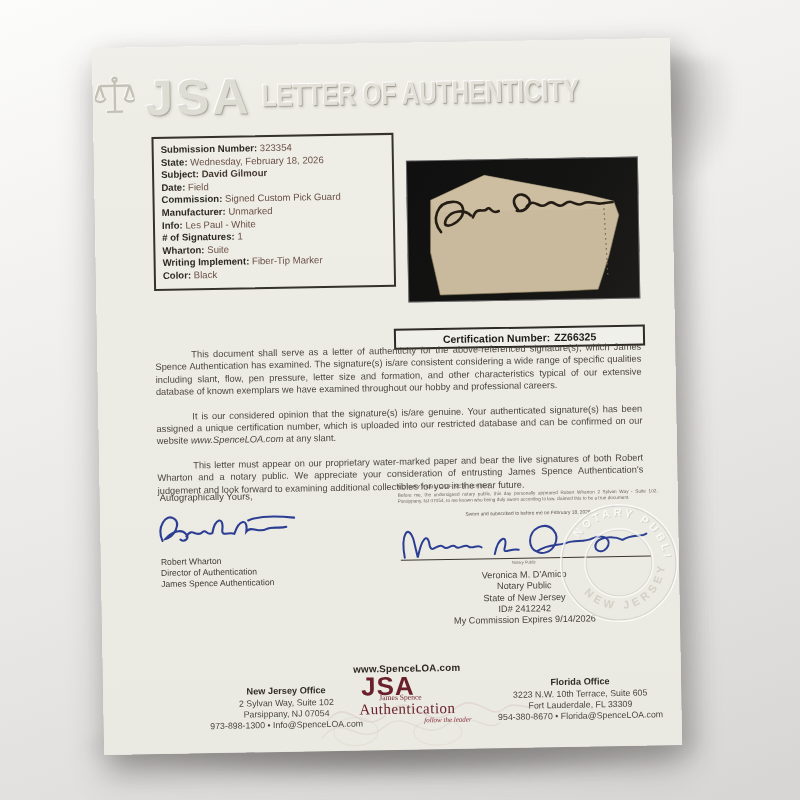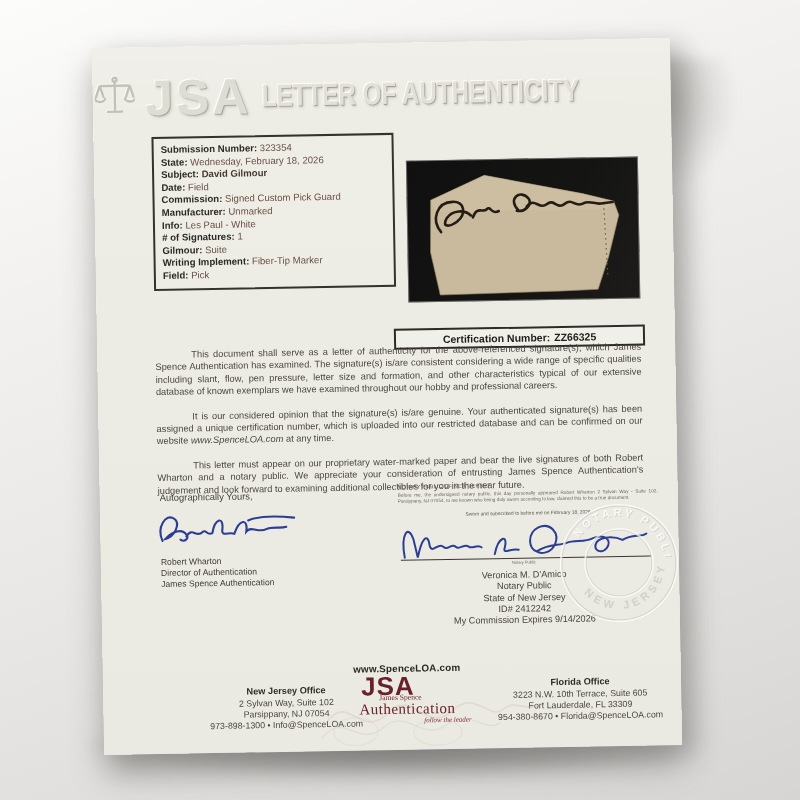--- a/index.html
+++ b/index.html
@@ -109,23 +109,23 @@
 
   <div class="sub-box">
     <div class="sub-row"><span class="sub-label">Submission Number:</span> <span>323354</span></div>
     <div class="sub-row"><span class="sub-label">State:</span> <span>Wednesday, February 18, 2026</span></div>
     <div class="sub-row"><span class="sub-label">Subject:</span> <span class="sub-bold">David Gilmour</span></div>
     <div class="sub-row"><span class="sub-label">Date:</span> <span>Field</span></div>
     <div class="sub-row"><span class="sub-label">Commission:</span> <span>Signed Custom Pick Guard</span></div>
     <div class="sub-row"><span class="sub-label">Manufacturer:</span> <span>Unmarked</span></div>
     <div class="sub-row"><span class="sub-label">Info:</span> <span>Les Paul - White</span></div>
     <div class="sub-row"><span class="sub-label"># of Signatures:</span> <span>1</span></div>
-    <div class="sub-row"><span class="sub-label">Gilmour:</span> <span>Suite</span></div>
+    <div class="sub-row"><span class="sub-label">Wharton:</span> <span>Suite</span></div>
     <div class="sub-row"><span class="sub-label">Writing Implement:</span> <span>Fiber-Tip Marker</span></div>
-    <div class="sub-row"><span class="sub-label">Field:</span> <span>Pick</span></div>
+    <div class="sub-row"><span class="sub-label">Color:</span> <span>Black</span></div>
   </div>
 
   <div class="photo">
     <svg width="232" height="142" viewBox="0 0 232 142">
       <polygon points="24,40 78,16 176,36 207,44 212,58 201,100 190,132 156,133 32,135 23,92" fill="#c9b99d" stroke="#8e815f" stroke-width="0.6"></polygon>
       <polygon points="24,40 78,16 176,36 207,44 201,52 30,52" fill="#d2c3a8" opacity="0.5"></polygon>
       <line x1="197" y1="46" x2="200" y2="120" stroke="#6d6049" stroke-width="1.2" stroke-dasharray="1.5,3.5"></line>
       <g fill="none" stroke="#241d14" stroke-width="2.6" stroke-linecap="round">
         <path d="M34,72 C24,60 30,42 46,42 C58,42 60,54 50,62 C43,67 34,68 40,58 C46,50 58,50 64,56"></path>
         <path d="M66,58 C70,46 76,54 80,50 C84,46 84,56 92,52"></path>
@@ -135,21 +135,21 @@
     </svg>
   </div>
 
   <div class="cert-bar">
     <span>Certification Number:</span>
     <span>ZZ66325</span>
   </div>
 
   <div class="body-text">
     <p class="para">This document shall serve as a letter of authenticity for the above-referenced signature(s), which James Spence Authentication has examined. The signature(s) is/are consistent considering a wide range of specific qualities including slant, flow, pen pressure, letter size and formation, and other characteristics typical of our extensive database of known exemplars we have examined throughout our hobby and professional careers.</p>
-    <p class="para"><span>It is our considered opinion that the signature(s) is/are genuine. Your authenticated signature(s) has been assigned a unique certification number, which is uploaded into our restricted database and can be confirmed on our website </span><span class="weblink">www.SpenceLOA.com</span><span> at any time.</span></p>
+    <p class="para"><span>It is our considered opinion that the signature(s) is/are genuine. Your authenticated signature(s) has been assigned a unique certification number, which is uploaded into our restricted database and can be confirmed on our website </span><span class="weblink">www.SpenceLOA.com</span><span> at any slant.</span></p>
     <p class="para">This letter must appear on our proprietary water-marked paper and bear the live signatures of both Robert Wharton and a notary public. We appreciate your consideration of entrusting James Spence Authentication's judgement and look forward to examining additional collectibles for you in the near future.</p>
   </div>
 
   <div class="auth-block">
     <div class="salutation">Autographically Yours,</div>
     <div class="wharton-sig">
       <svg width="150" height="46" viewBox="0 0 150 46">
         <g fill="none" stroke="#2b3e93" stroke-width="2.1" stroke-linecap="round">
           <path d="M8,34 C2,20 12,6 20,12 C27,17 20,30 11,32 C18,24 28,22 32,28 C35,32 30,36 26,33"></path>
           <path d="M32,30 C38,20 42,32 48,26 C52,22 52,30 58,27 C61,12 70,10 68,24 C67,31 74,26 80,28 C85,14 94,12 92,26 C97,20 104,28 112,24 C118,21 126,24 132,22"></path>

